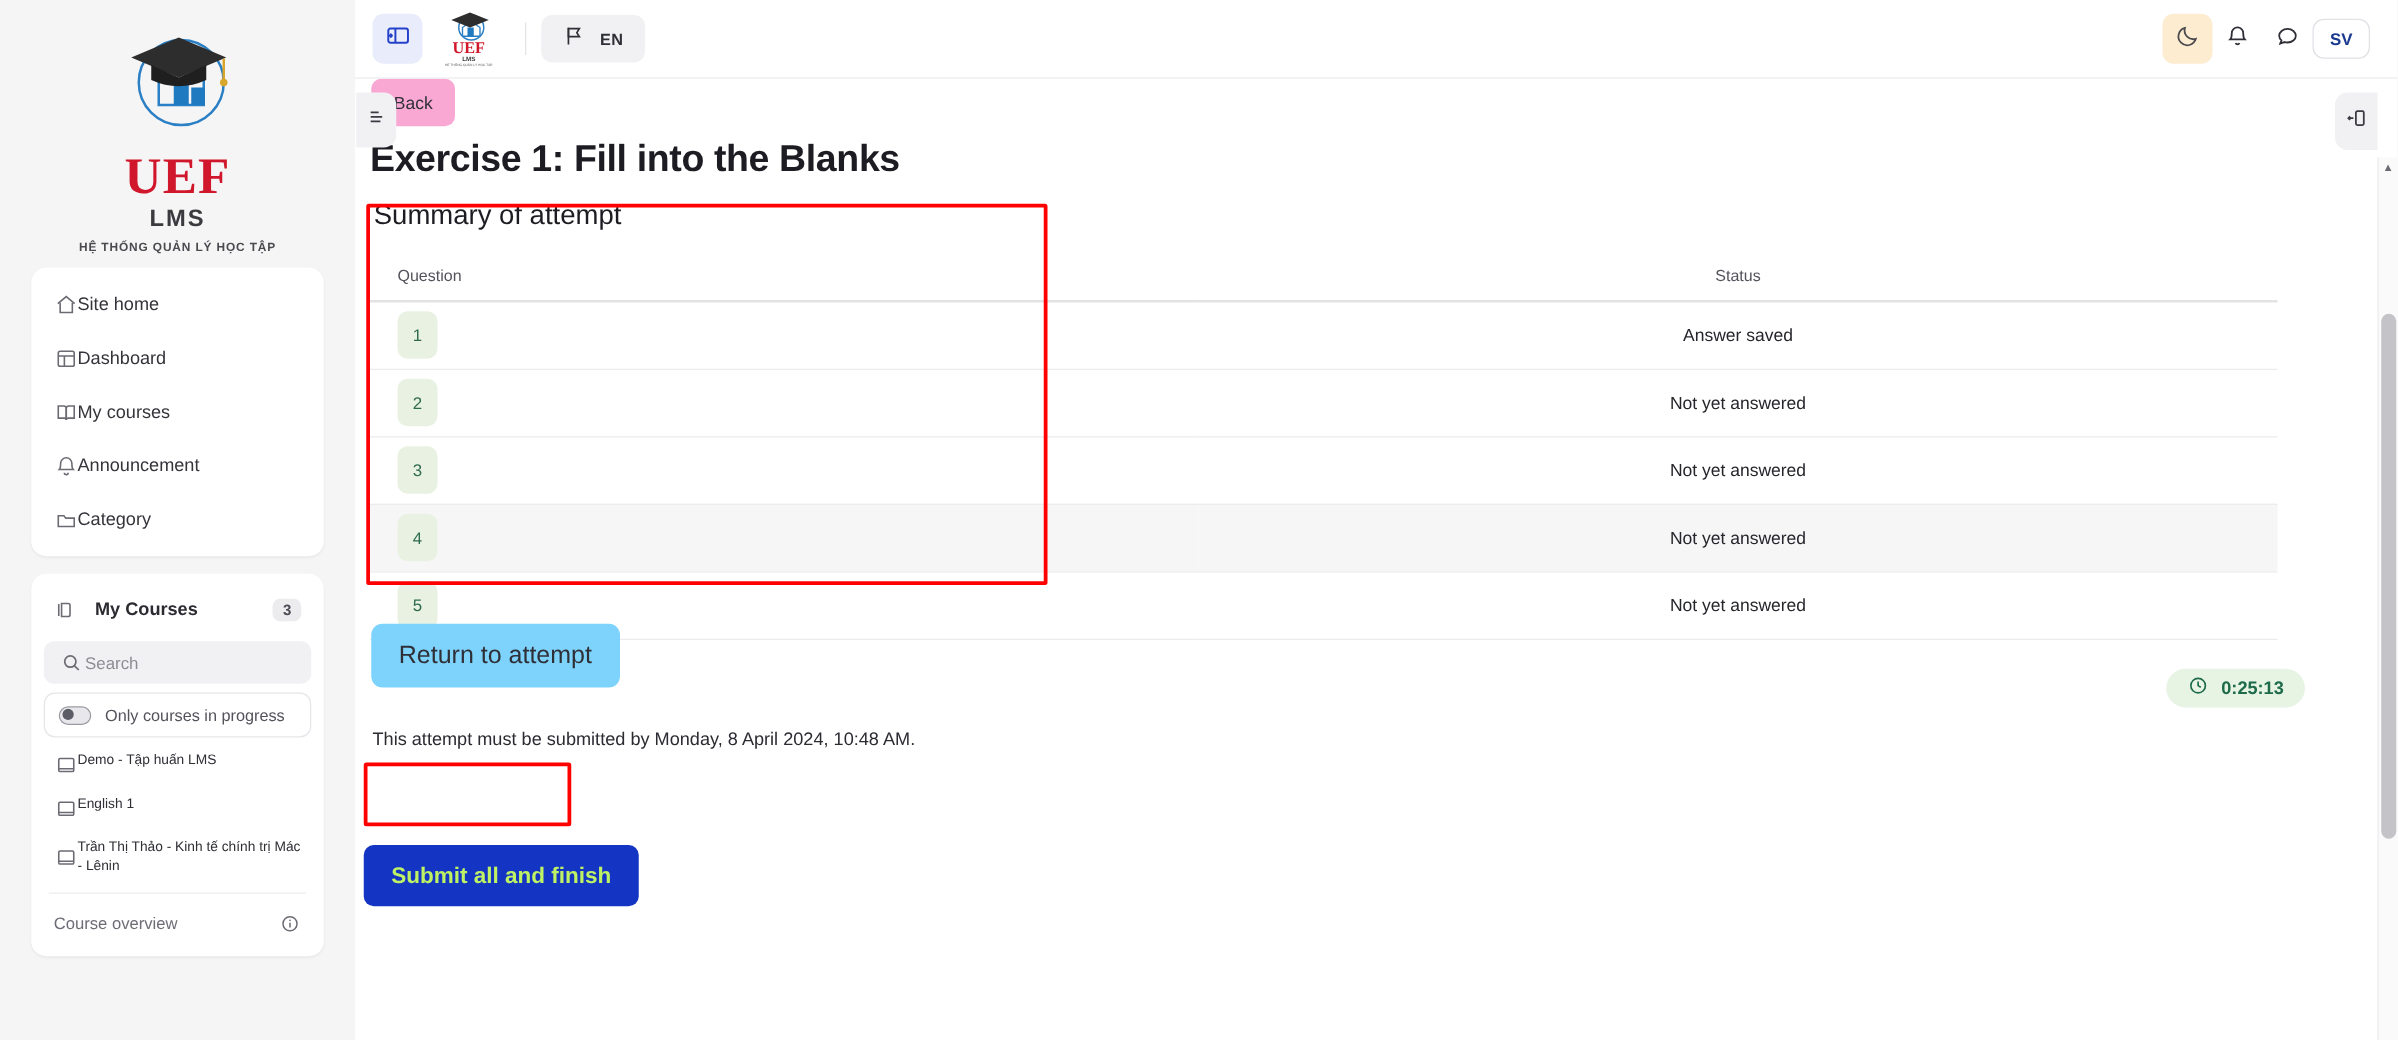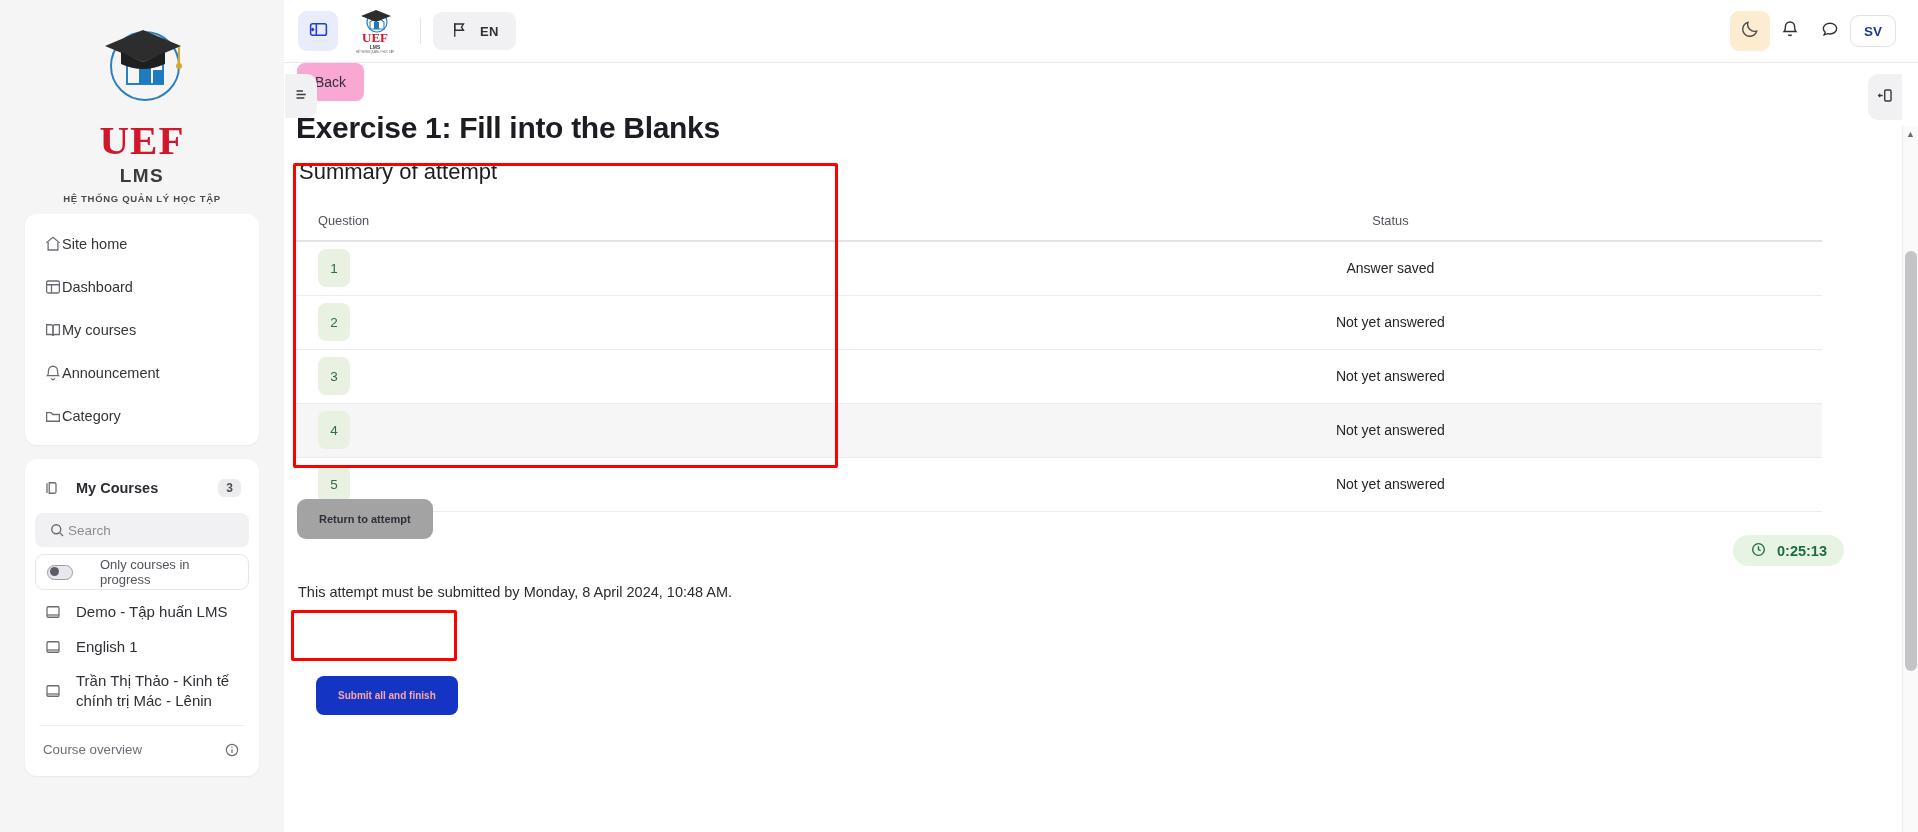--- a/index.html
+++ b/index.html
@@ -67,38 +67,38 @@
   }
   .search-box input {
     border: 0; background: transparent; outline: none;
     font-size: 13.5px; color: #3a3a41; width: 100%;
     font-family: "Liberation Sans", sans-serif;
   }
   .search-box input::placeholder { color: #8c8c95; }
   .toggle-row {
     margin: 7px 10px 4px 10px; height: 36px;
     border: 1px solid #e6e6ea; border-radius: 9px;
-    display: flex; align-items: center; gap: 27px; padding: 0 11px;
+    display: flex; align-items: center; gap: 11px; padding: 0 11px;
     cursor: pointer;
   }
   .switch {
     width: 26px; height: 15px; border-radius: 9px;
     background: #e8e8ec; border: 1.4px solid #9a9aa2; position: relative;
     flex: 0 0 26px;
   }
   .switch .knob {
     position: absolute; left: 1.5px; top: 1.5px;
     width: 9px; height: 9px; border-radius: 50%; background: #5c5c66;
   }
   .toggle-row .label { font-size: 13px; color: #53535c; }
 
   .course-item {
-    display: flex; align-items: flex-end; gap: 14px;
+    display: flex; align-items: flex-start; 
     min-height: 35px; padding: 7px 18px;
-    font-size: 15px; color: #2f2f36; cursor: pointer; line-height: 1.35;
+    font-size: 11px; color: #2f2f36; cursor: pointer; line-height: 1.35;
   }
   .course-item .nav-ico { align-self: center; }
   .divider-line { height: 1px; background: #eeeef1; margin: 6px 14px; }
   .overview-row {
     display: flex; align-items: center; height: 36px; padding: 0 18px;
     font-size: 13.3px; color: #6d6d76; cursor: pointer;
   }
   .overview-row .label { flex: 1; }
 
   
@@ -177,39 +177,38 @@
 
   .redbox {
     position: absolute; border: 3px solid #ff0000; border-radius: 2px;
     pointer-events: none;
   }
   #redbox-table { left: 293px; top: 163px; width: 545px; height: 305px; }
   #redbox-submit { left: 291px; top: 610px; width: 166px; height: 51px; }
 
   .return-btn {
     position: absolute; left: 13px; top: 436px;
-    background: #a3a3a3; border: 0; border-radius: 9px;
-    padding: 14px 22px; font-size: 11px; color: #2f2f37; cursor: pointer;
+    background: #7dd3fc; border: 0; border-radius: 9px;
+    padding: 14px 22px; font-size: 20px; color: #2f2f37; cursor: pointer;
     font-family: "Liberation Sans", sans-serif;
-    font-weight: bold;
   }
   .timer-pill {
     position: absolute; right: 74px; top: 472px;
     background: #e7f4e4; border-radius: 20px; height: 31px;
     display: flex; align-items: center; gap: 10px; padding: 0 17px;
     color: #1d6b4a; font-size: 14.5px; font-weight: 600;
   }
   .deadline {
     position: absolute; left: 14px; top: 521px;
     font-size: 14.5px; color: #2b2b32;
   }
   .submit-btn {
-    position: absolute; left: 32px; top: 613px;
+    position: absolute; left: 7px; top: 613px;
     background: #1434c4; border: 0; border-radius: 8px;
-    padding: 14px 22px; font-size: 10px; font-weight: 700; color: #fca5a5;
+    padding: 14px 22px; font-size: 18px; font-weight: 700; color: #bef264;
     cursor: pointer; font-family: "Liberation Sans", sans-serif;
   }
 
   
   .drawer-tab-left {
     position: absolute; left: 285px; top: 74px;
     width: 32px; height: 44px; background: #f1f1f3;
     border-radius: 0 10px 10px 0;
     display: flex; align-items: center; justify-content: center;
     cursor: pointer; color: #3a3a42; z-index: 5;

